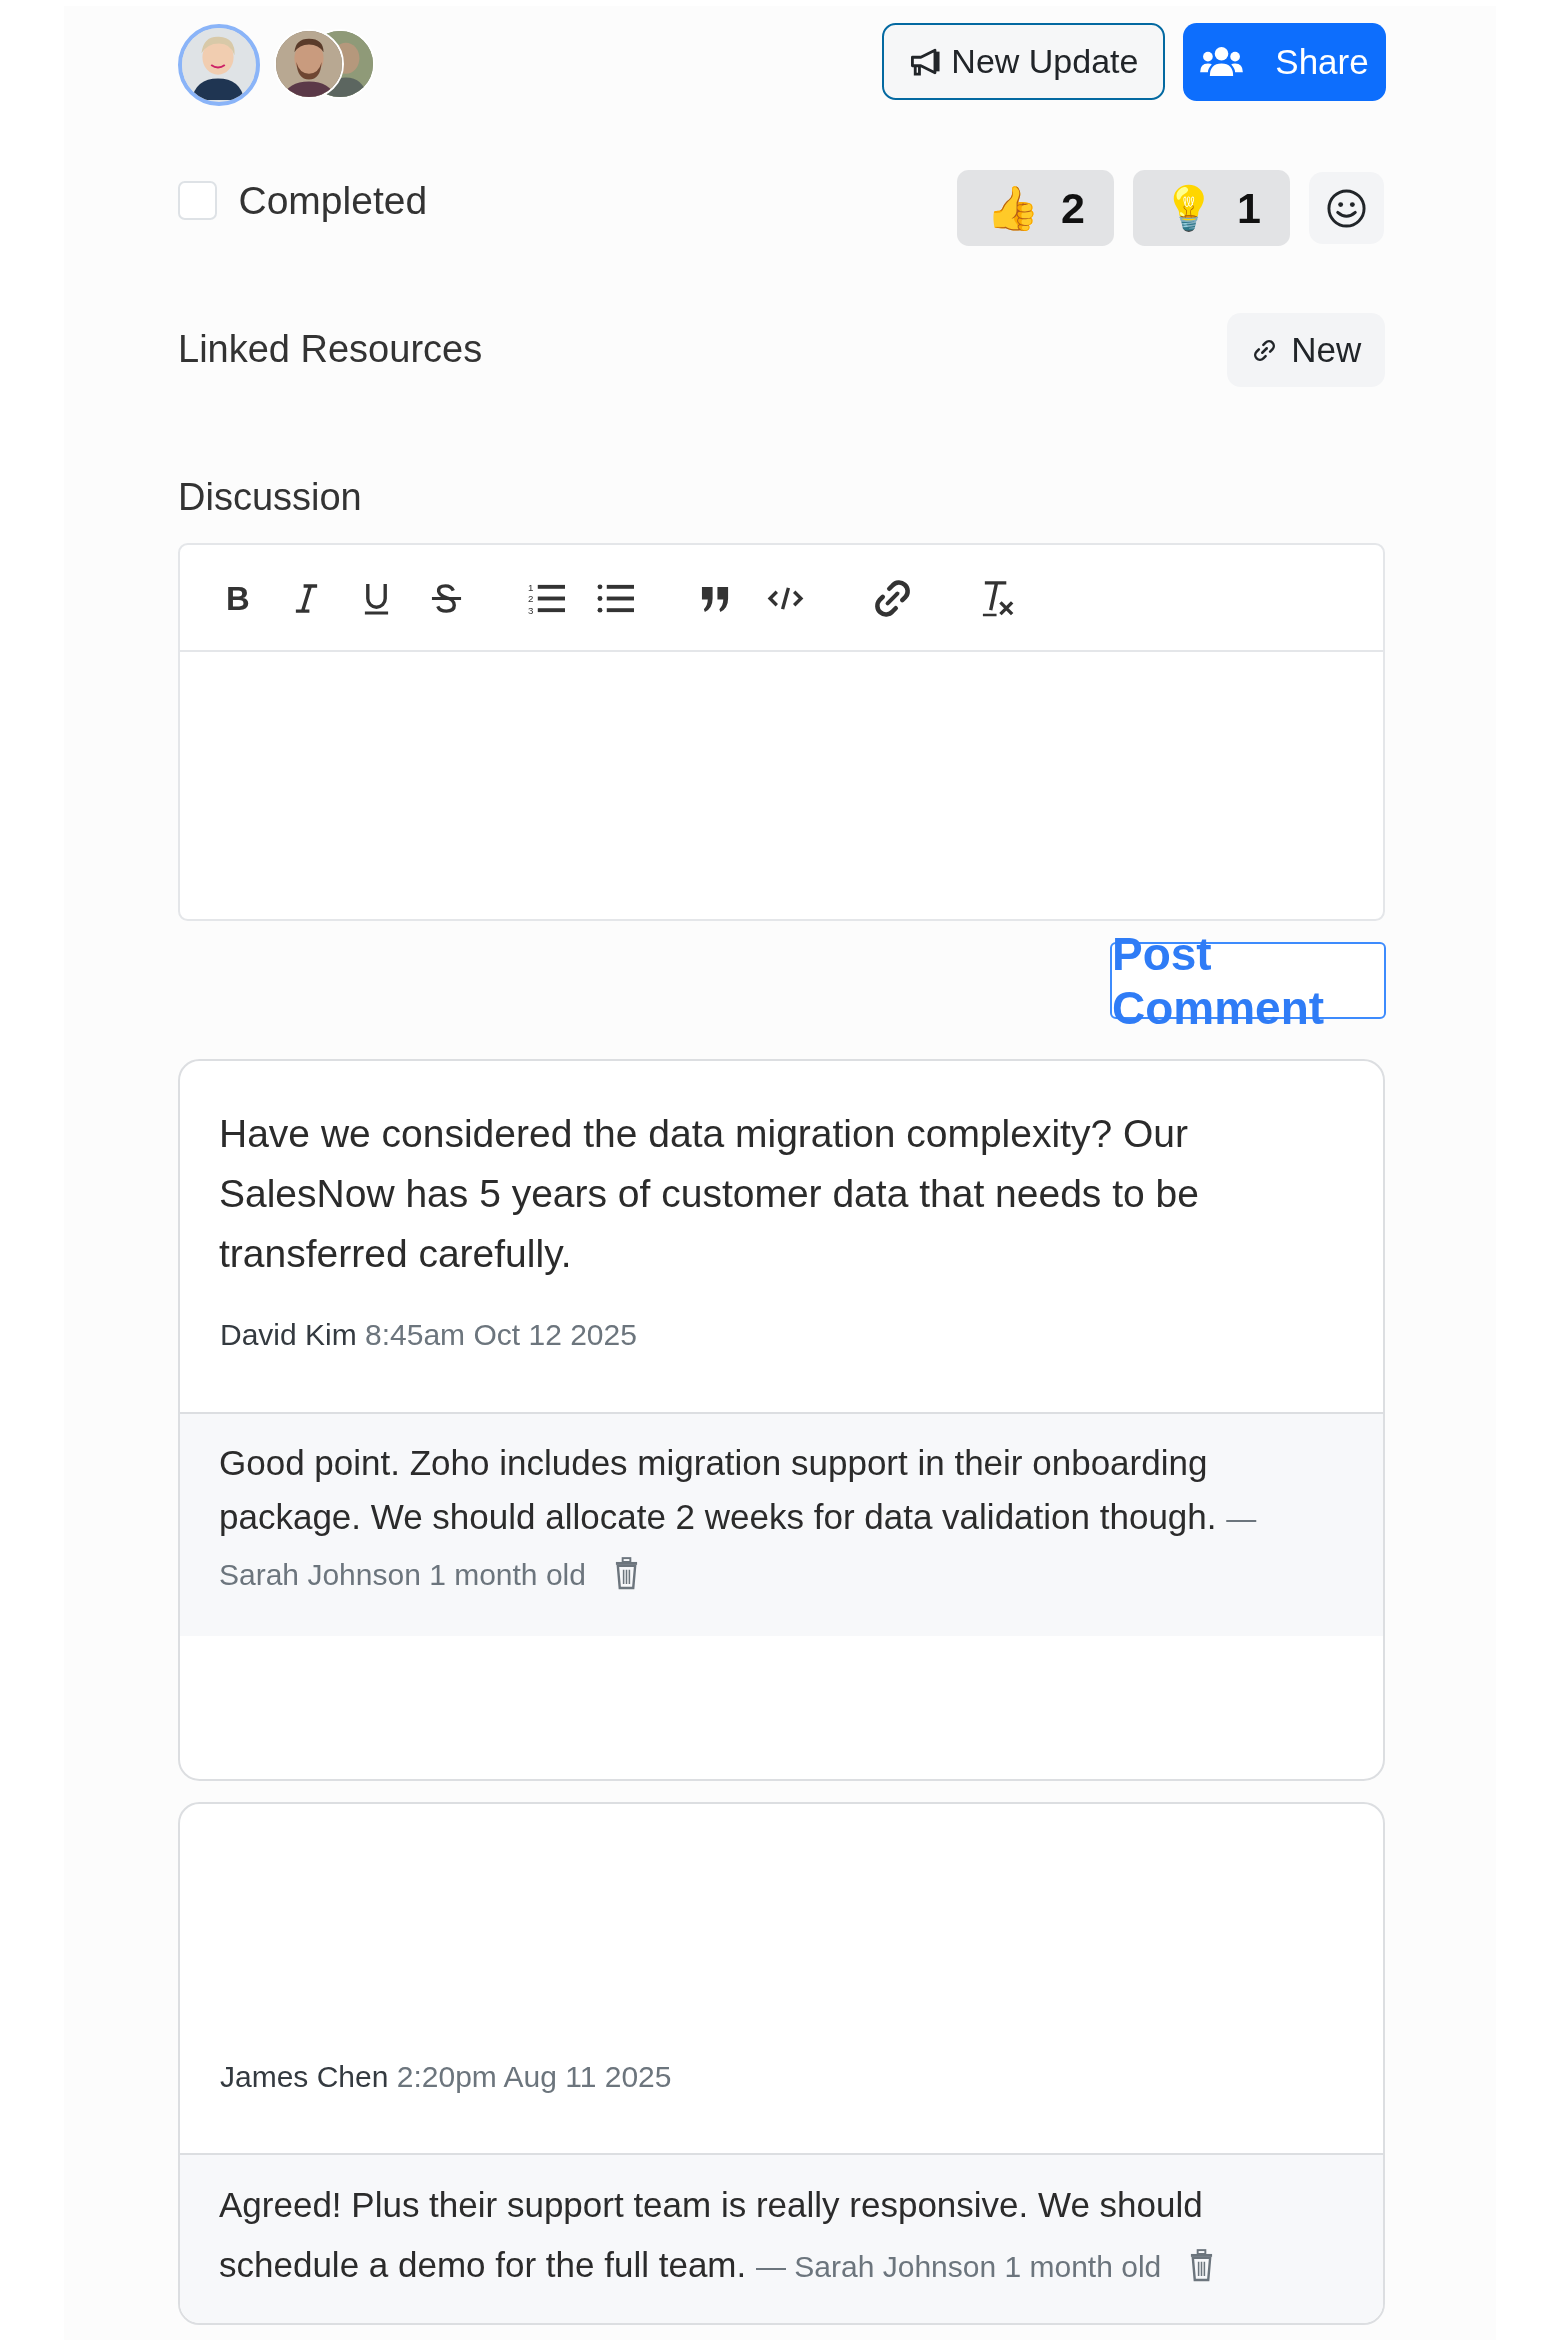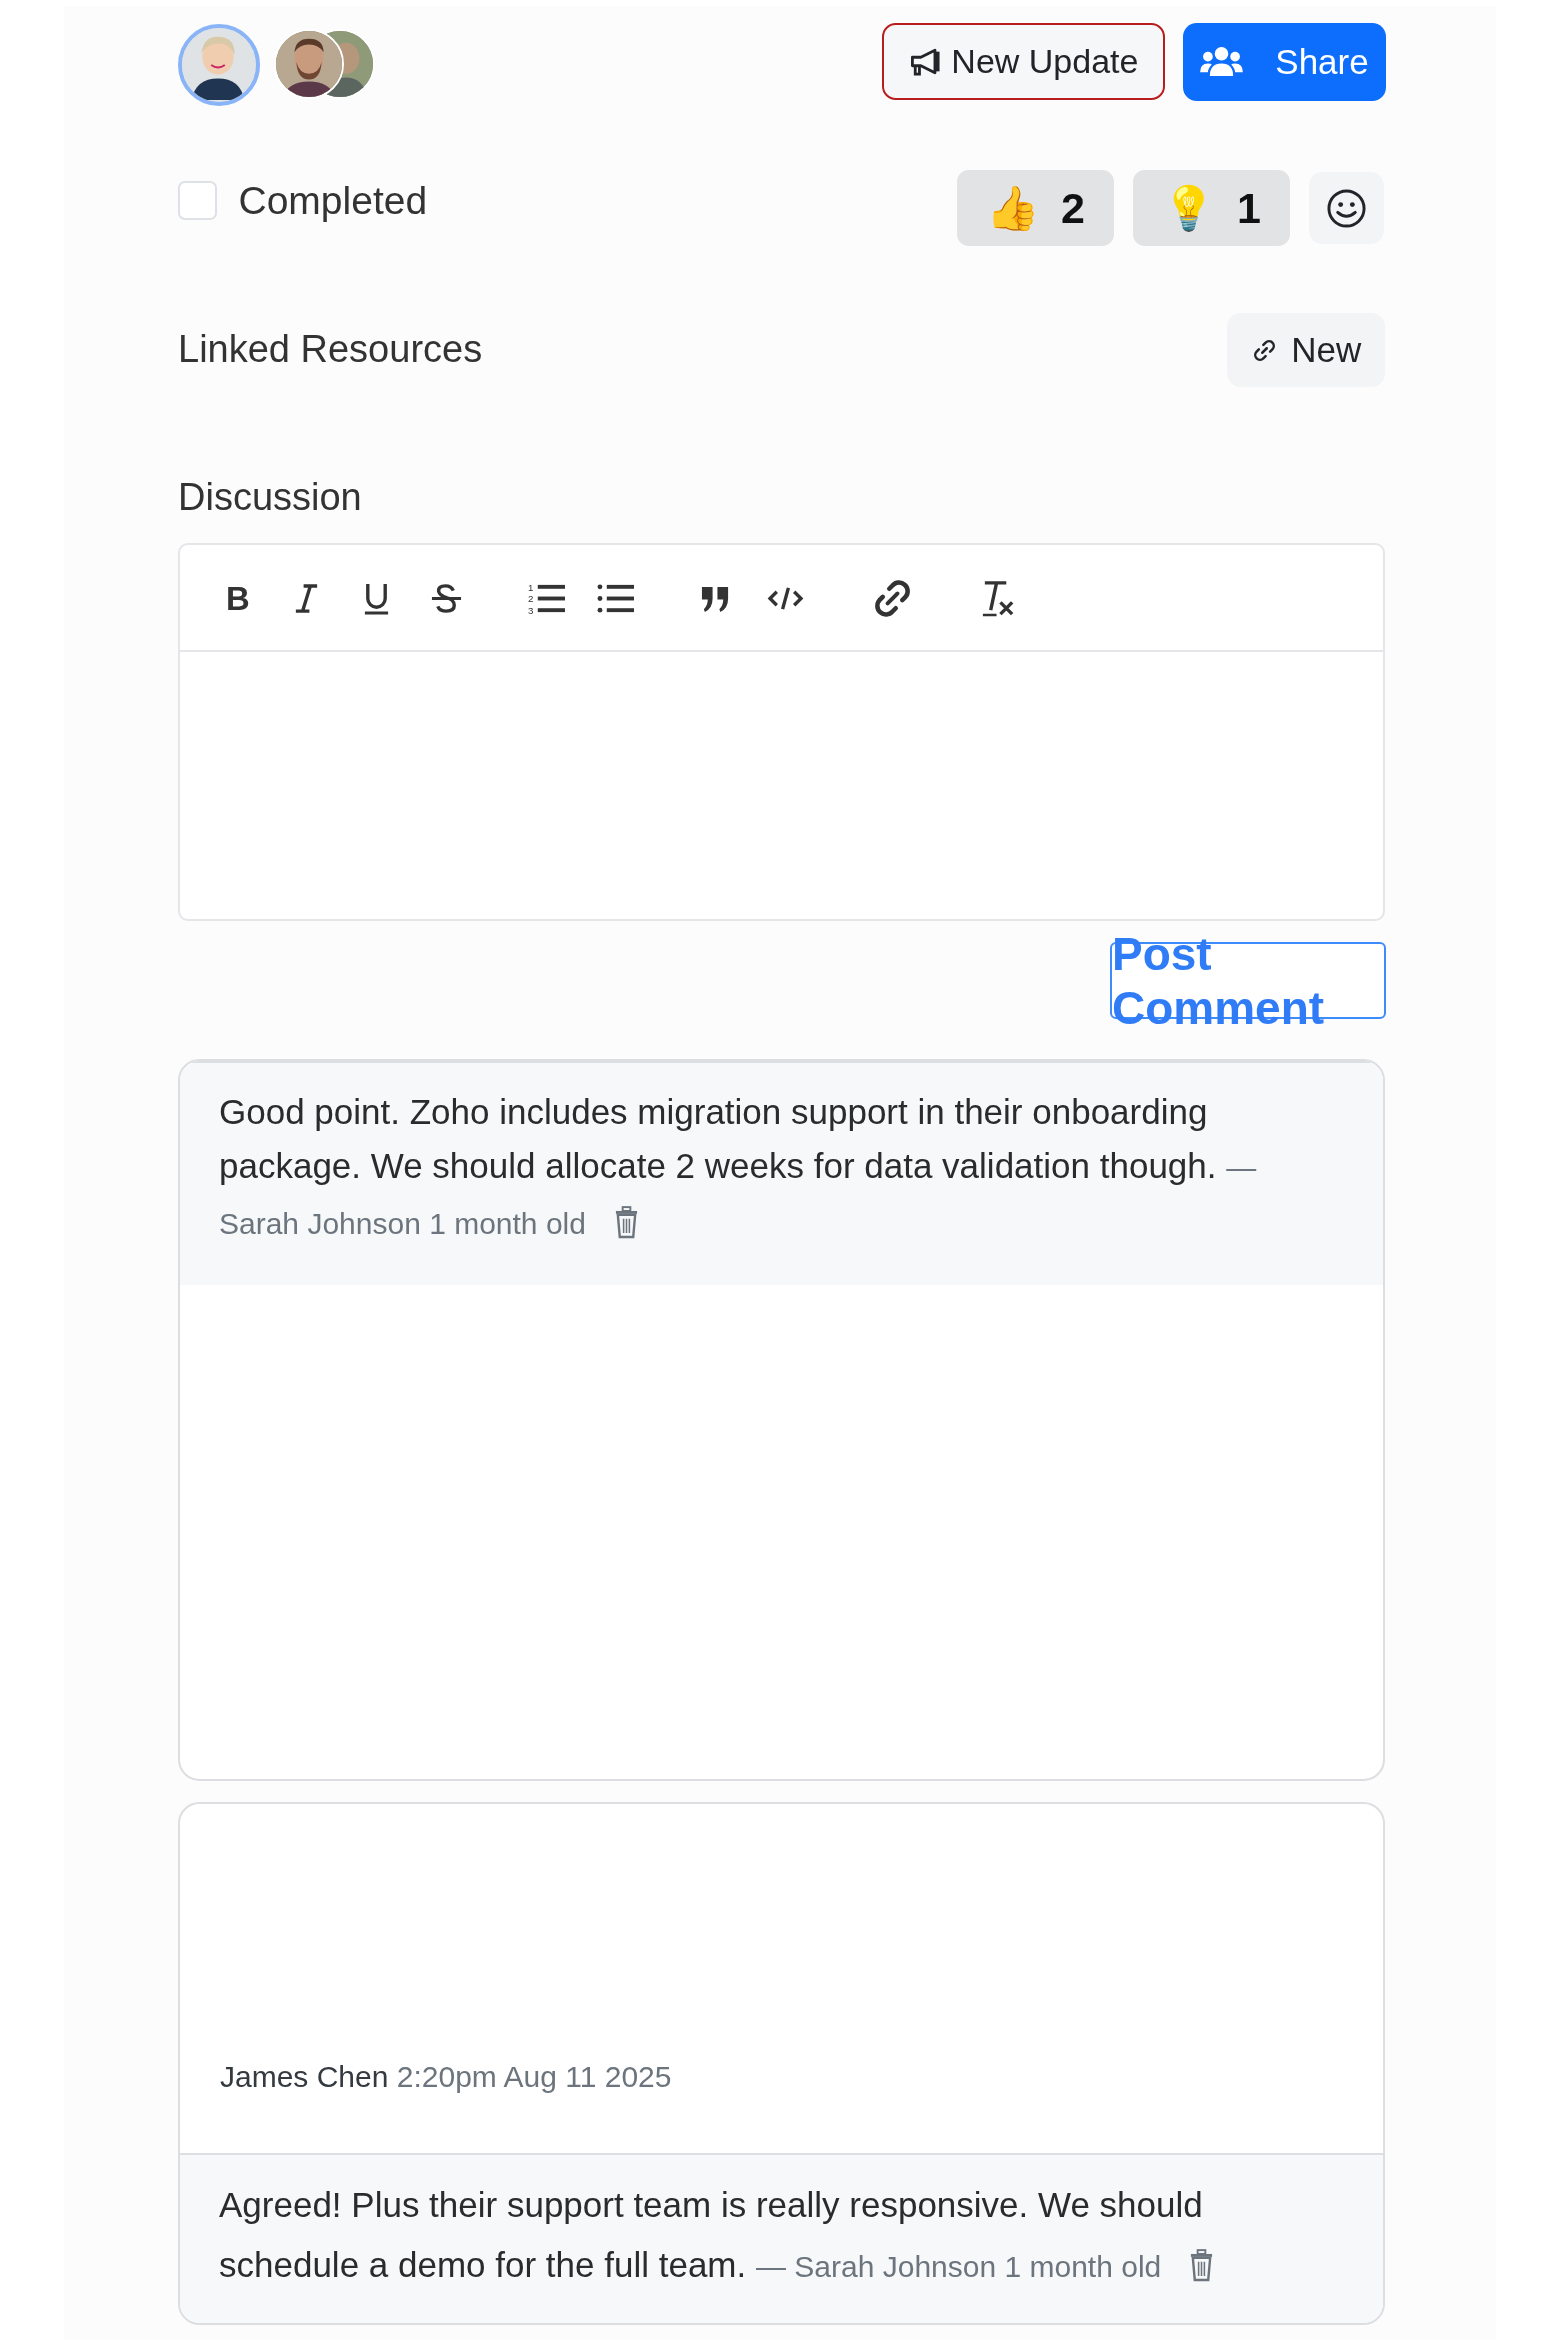--- a/index.html
+++ b/index.html
@@ -13,21 +13,21 @@
 
   
   .header-row { position: absolute; left: 0; top: 21.5px; width: 1207px; height: 88px; }
   .avatars { position: absolute; left: 0; top: 0; height: 88px; }
   .avatar { position: absolute; width: 82px; height: 82px; border-radius: 50%; overflow: hidden; }
   .avatar.a1 { left: 0; top: 2px; border: 4.9px solid #8ab4f8; background: #dfe3e6; }
   .avatar.a2 { left: 96px; top: 7.8px; width: 70px; height: 70px; background: #8a7a66; z-index: 2; border: 2px solid #fff; }
   .avatar.a3 { left: 127px; top: 7.8px; width: 70px; height: 70px; background: #7d8a6a; z-index: 1; border: 2px solid #fff; }
   .btn-update {
     position: absolute; left: 704px; top: 1px; width: 283px; height: 77px;
-    border: 2px solid #b91c1c; border-radius: 13.7px; background: #f6f7f8;
+    border: 2px solid #0369a1; border-radius: 13.7px; background: #f6f7f8;
     display: flex; align-items: center; justify-content: center; gap: 7.8px;
     font-size: 34px; color: #212529; cursor: pointer;
   }
   .btn-share {
     position: absolute; left: 1005px; top: 1px; width: 203px; height: 78px;
     border-radius: 13.7px; background: #0d6efd; color: #fff;
     display: flex; align-items: center; justify-content: center; gap: 32px;
     font-size: 35px; cursor: pointer;
   }
 
@@ -259,20 +259,27 @@
             <path d="M22 24 L34 36 M34 24 L22 36" stroke="#333" stroke-width="3.5"></path>
           </svg>
       </div>
     </div>
     <div class="editor-area" contenteditable="true" style=""></div>
   </div>
 
   <div class="btn-post">Post Comment</div>
 
   <div class="card c1">
+    <div class="card-main">
+      <div class="card-text">Have we considered the data migration complexity? Our SalesNow has 5 years of customer data that needs to be transferred carefully.</div>
+      <div class="card-meta">
+        <span class="author">David Kim</span>
+        <span>8:45am Oct 12 2025</span>
+      </div>
+    </div>
     <div class="replies">
       <div class="reply r1">
         <span>Good point. Zoho includes migration support in their onboarding package. We should allocate 2 weeks for data validation though.</span>
         <span class="reply-meta">
           <span>—</span>
           <span>Sarah Johnson</span>
           <span>1 month old</span>
         </span>
         <span class="trash">
           <svg width="25" height="33" viewBox="0 0 26 34">

